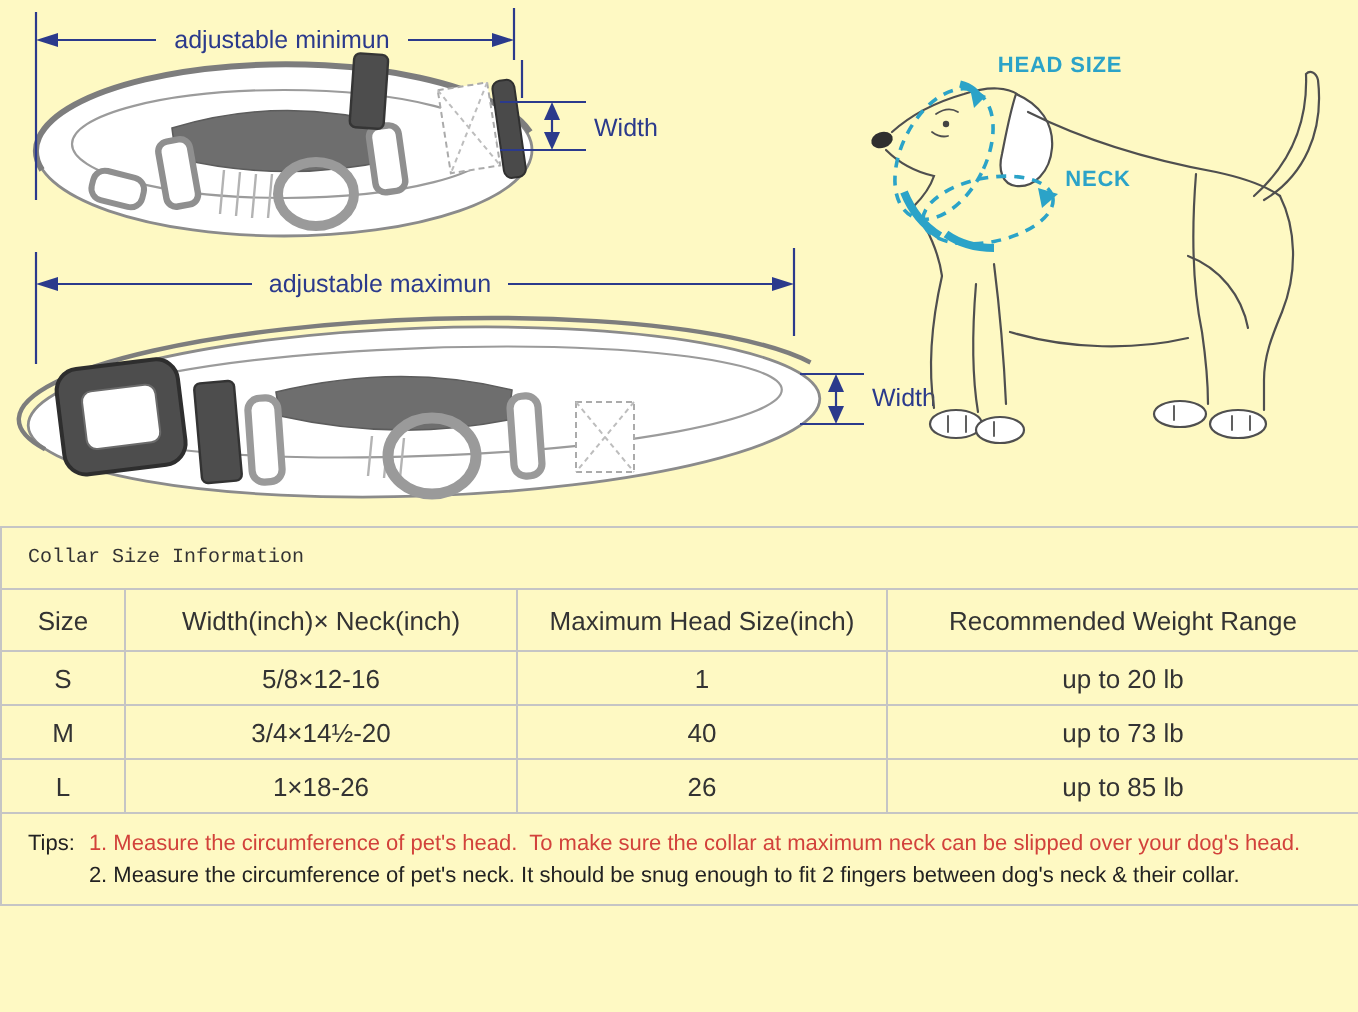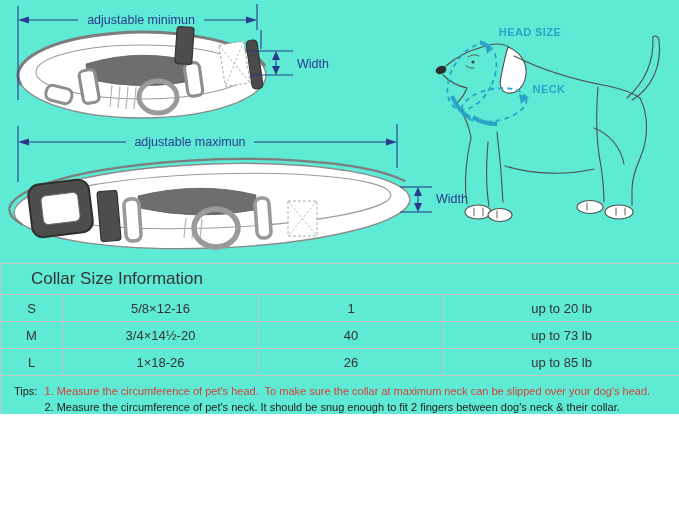--- a/index.html
+++ b/index.html
@@ -1,26 +1,26 @@
 <!DOCTYPE html>
 <html><head>
 <meta charset="utf-8">
 <style>
   html,body{margin:0;padding:0;background:#fff;}
   #stage{
-    position:relative;width:679px;height:414px;background:#5eead4;overflow:hidden;
+    position:relative;width:679px;height:506px;background:#fef9c3;overflow:hidden;
     font-family:"Liberation Sans", sans-serif;color:#333;
   }
   #diagram{position:absolute;top:0;left:0;}
   .dim-label{fill:#2b3a8c;font-size:12.5px;font-family:"Liberation Sans",sans-serif;}
   .measure-label{fill:#2ba3c8;font-size:11px;font-weight:bold;letter-spacing:.4px;font-family:"Liberation Sans",sans-serif;}
   #table-wrap{position:absolute;top:263px;left:0;width:679px;}
   table.size-table{width:679px;border-collapse:collapse;table-layout:fixed;font-size:13px;color:#333;}
   table.size-table td,table.size-table th{border:1px solid #c5c5c5;font-weight:normal;text-align:center;padding:0;}
-  tr.title-row td{height:30px;text-align:left;padding-left:30px;font-size:17px;}
+  tr.title-row td{height:30px;text-align:left;padding-left:13px;font-size:10px;font-family:Liberation Mono, monospace;}
   tr.head-row th{height:30px;font-size:13px;}
   tr.data-row td{height:26px;}
   tr.tips-row td{height:45px;text-align:left;vertical-align:middle;}
   .tips-box{display:flex;align-items:flex-start;padding:6px 6px 6px 13px;font-size:11px;line-height:16px;}
   .tips-label{flex:0 0 auto;margin-right:7px;color:#222;}
   .tip-red{color:#d2423b;white-space:pre-wrap;}
   .tip-black{color:#222;white-space:pre-wrap;}
 </style>
 </head>
 <body>
@@ -158,20 +158,26 @@
       <colgroup>
           <col style="width:62px">
           <col style="width:196px">
           <col style="width:185px">
           <col style="width:236px">
         </colgroup>
       <tbody>
           <tr class="title-row">
         <td colspan="4">Collar Size Information</td>
       </tr>
+      <tr class="head-row">
+        <th>Size</th>
+        <th>Width(inch)× Neck(inch)</th>
+        <th>Maximum Head Size(inch)</th>
+        <th>Recommended Weight Range</th>
+      </tr>
       <tr class="data-row">
         <td>S</td>
         <td>5/8×12-16</td>
         <td>1</td>
         <td>up to 20 lb</td>
       </tr>
       <tr class="data-row">
         <td>M</td>
         <td>3/4×14½-20</td>
         <td>40</td>

